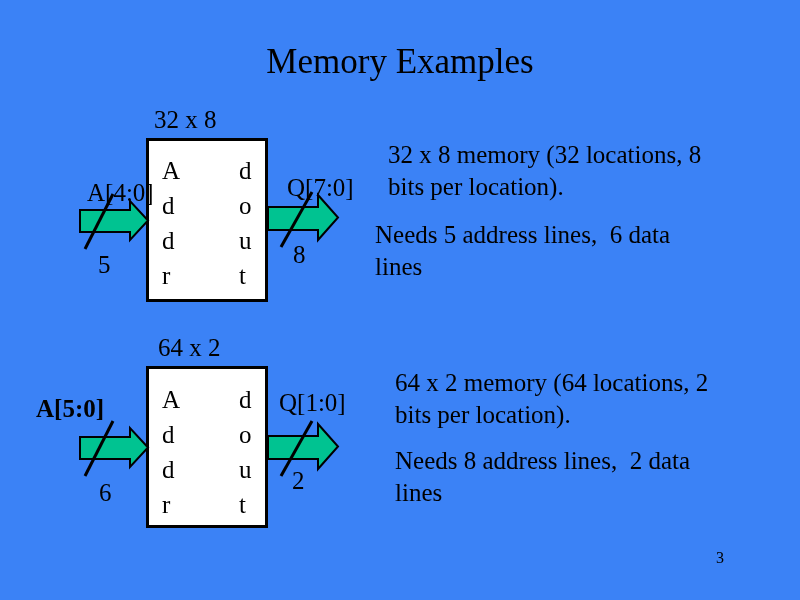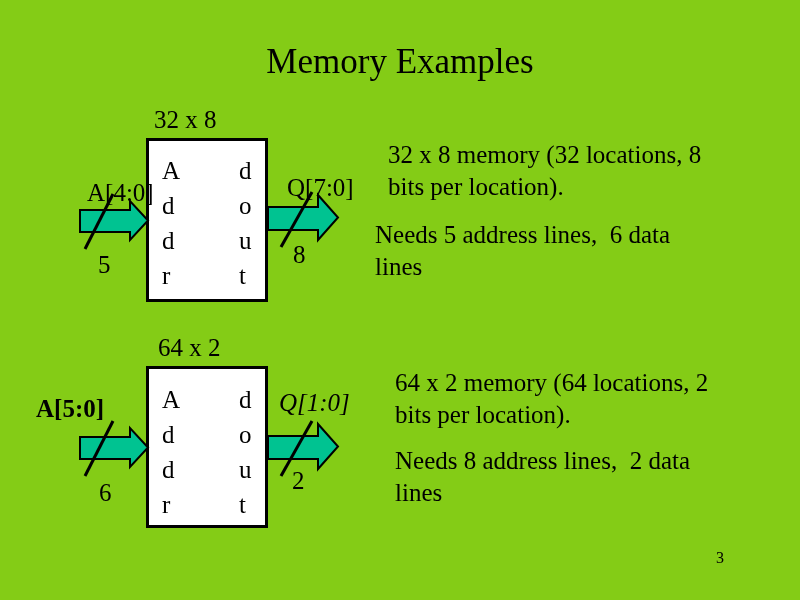--- a/index.html
+++ b/index.html
@@ -5,21 +5,21 @@
   html, body { margin: 0; padding: 0; }
   body {
     width: 800px; height: 600px;
     font-family: "Liberation Serif", "DejaVu Serif", serif;
     color: #000;
     background: #fff;
   }
   .slide {
     position: relative;
     width: 800px; height: 600px;
-    background: #84cc16;
+    background: #3b82f6;
     overflow: hidden;
   }
   .abs { position: absolute; }
   .title {
     top: 42px; left: 0; width: 800px;
     text-align: center;
     font-size: 35px;
     line-height: 1.15;
     white-space: pre;
   }
@@ -108,21 +108,21 @@
     </div>
 
     <div class="abs dlabel" style="left:36px; top:395px;font-weight:bold;">A[5:0]</div>
     <div class="abs dlabel" style="left:99px; top:479px;">6</div>
 
     <svg class="abs busarrow" style="left:75px; top:412px;" width="80" height="70" viewBox="0 0 80 70">
       <polygon points="5,25 55,25 55,16 73,35.5 55,55 55,47 5,47" stroke="#000" stroke-width="2" fill="#00C391"></polygon>
       <line x1="10" y1="64" x2="38" y2="9" stroke="#000" stroke-width="3"></line>
     </svg>
 
-    <div class="abs dlabel" style="left:279px; top:389px;font-style:italic;">Q[1:0]</div>
+    <div class="abs dlabel" style="left:279px; top:389px;">Q[1:0]</div>
     <div class="abs dlabel" style="left:292px; top:467px;">2</div>
 
     <svg class="abs busarrow" style="left:265px; top:414px;" width="80" height="70" viewBox="0 0 80 70">
       <polygon points="3,22 53,22 53,10 73,32.5 53,55 53,45 3,45" stroke="#000" stroke-width="2" fill="#00C391"></polygon>
       <line x1="16" y1="62" x2="47" y2="7" stroke="#000" stroke-width="3"></line>
     </svg>
 
     <div class="abs desc" style="left:395px; top:367px;">64 x 2 memory (64 locations, 2
 bits per location).</div>
     <div class="abs desc" style="left:395px; top:445px;">Needs 8 address lines,  2 data

